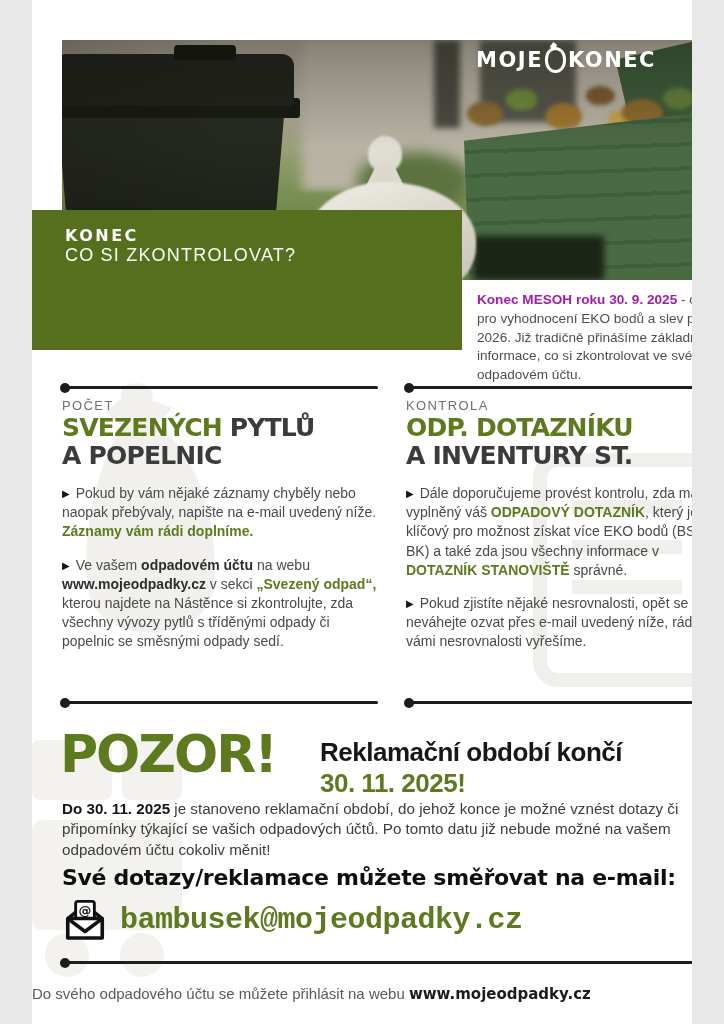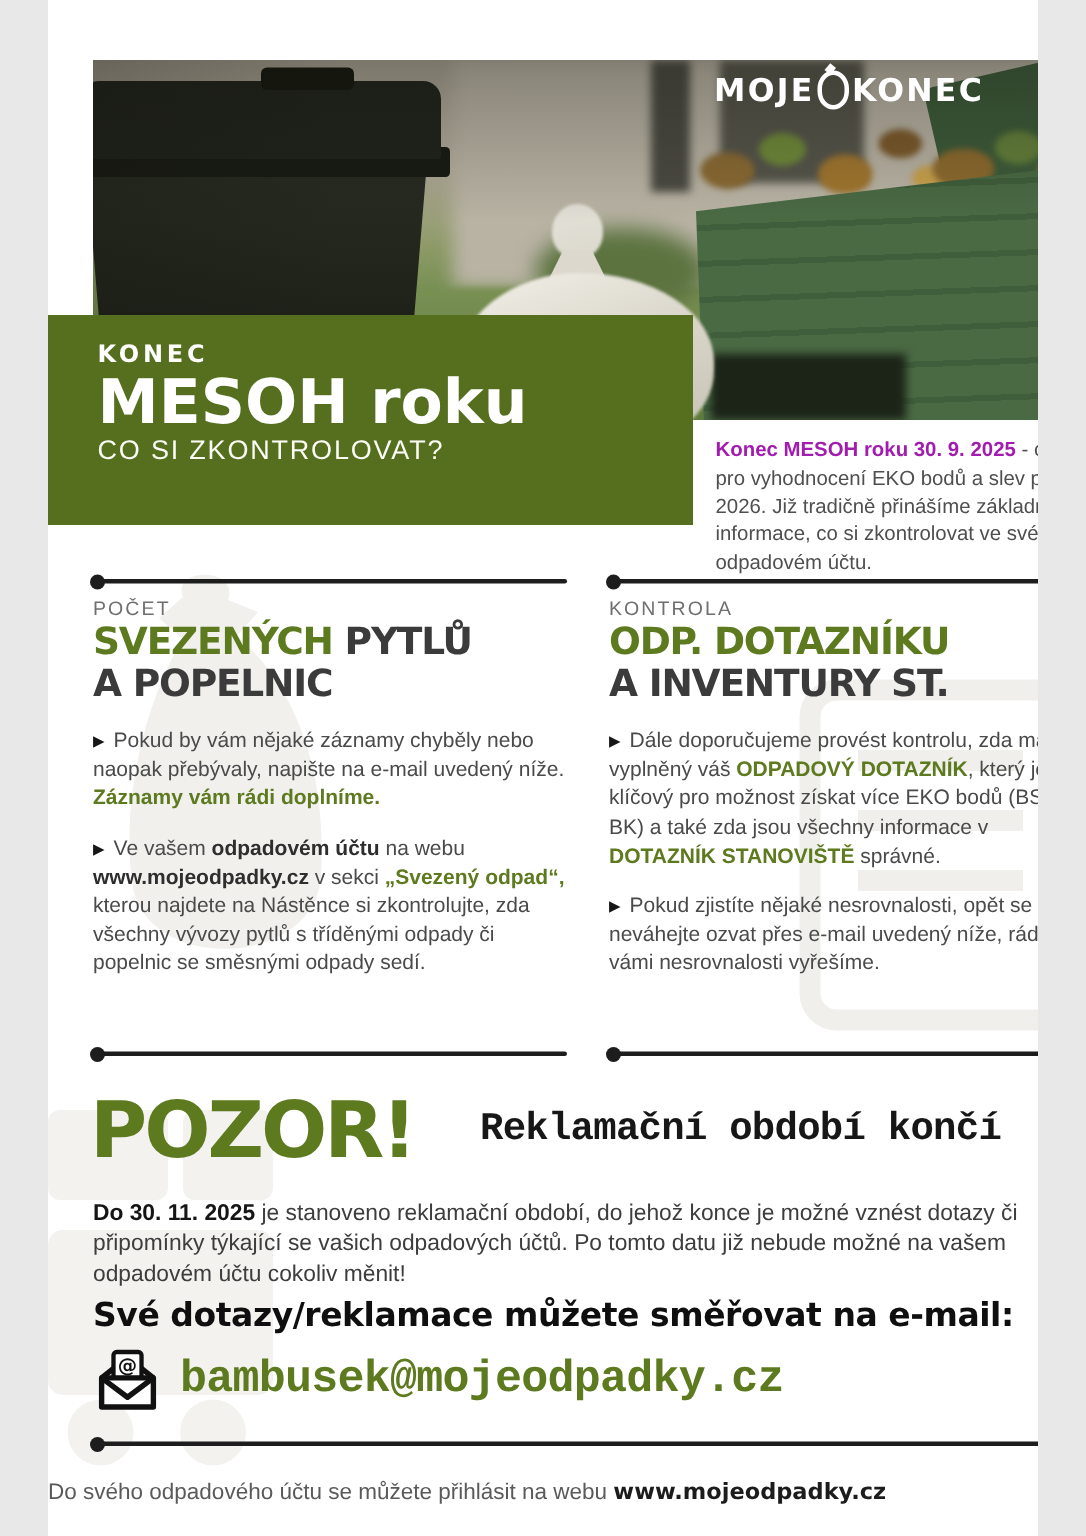--- a/index.html
+++ b/index.html
@@ -95,21 +95,21 @@
          color:var(--heading);letter-spacing:-0.8px;margin-top:1px;}
   .col-h .green{color:var(--accent);}
   .col p{margin:14px 0 0 0;font-size:14px;line-height:1.37;color:var(--body);}
   .col p b{color:#2e2e2e;}
   .gb{color:var(--accent);font-weight:bold;}
   .bullet{display:inline-block;font-size:10px;color:#161616;margin-right:6px;transform:translateY(-1px);}
 
   
   .pozor-title{position:absolute;left:28px;top:724px;z-index:2;font-family:"DejaVu Sans",sans-serif;
                font-size:52px;font-weight:800;color:var(--accent);letter-spacing:-2px;}
-  .pozor-right{position:absolute;left:288px;top:737px;z-index:2;font-family:Liberation Mono, monospace;
+  .pozor-right{position:absolute;left:288px;top:737px;z-index:2;font-family:Liberation Sans, sans-serif;
                font-weight:800;font-size:26px;line-height:1.18;letter-spacing:-0.5px;}
   .pozor-right .l1{color:#171717;}
   .pozor-right .l2{color:var(--accent);}
   .claim{position:absolute;left:30px;top:799px;width:668px;z-index:2;font-size:15.2px;line-height:1.34;color:#3d3d3d;}
   .claim b{color:#151515;}
 
   
   .contact-h{position:absolute;left:30px;top:865px;z-index:2;font-family:"DejaVu Sans",sans-serif;
              font-size:22px;font-weight:800;color:#0f0f0f;letter-spacing:-0.3px;}
   .email-row{position:absolute;left:30px;top:898px;z-index:2;display:flex;align-items:center;gap:12px;}
@@ -173,21 +173,20 @@
   </div>
 
   <div class="logo">
     <span>MOJE</span>
     <span class="logo-o"></span>
     <span>KONEC</span>
   </div>
 
   <div class="banner">
     <div class="banner-kicker">KONEC</div>
-    <div class="banner-title">MESOH roku</div>
     <div class="banner-sub">CO SI ZKONTROLOVAT?</div>
   </div>
 
   <div class="intro">
     <b>Konec MESOH roku 30. 9. 2025</b><span> - období pro vyhodnocení EKO bodů a slev pro rok 2026. Již tradičně přinášíme základní informace, co si zkontrolovat ve svém odpadovém účtu.</span>
   </div>
 
   <div class="rule rule-l-top"></div>
   <div class="rule rule-r-top"></div>
   <div class="rule rule-l-bot"></div>
@@ -218,20 +217,21 @@
       <span class="bullet">▶</span><span>Dále doporučujeme provést kontrolu, zda máte vyplněný váš </span><span class="gb">ODPADOVÝ DOTAZNÍK</span><span>, který je klíčový pro možnost získat více EKO bodů (BS a BK) a také zda jsou všechny informace v </span><span class="gb">DOTAZNÍK STANOVIŠTĚ</span><span> správné.</span>
     </p>
     <p>
       <span class="bullet">▶</span><span>Pokud zjistíte nějaké nesrovnalosti, opět se nám neváhejte ozvat přes e-mail uvedený níže, rádi s vámi nesrovnalosti vyřešíme.</span>
     </p>
   </div>
 
   <div class="pozor-title">POZOR!</div>
   <div class="pozor-right">
     <div class="l1">Reklamační období končí</div>
+    <div class="l2">30. 11. 2025!</div>
   </div>
   <div class="claim">
     <b>Do 30. 11. 2025</b><span> je stanoveno reklamační období, do jehož konce je možné vznést dotazy či připomínky týkající se vašich odpadových účtů. Po tomto datu již nebude možné na vašem odpadovém účtu cokoliv měnit!</span>
   </div>
 
   <div class="contact-h">Své dotazy/reklamace můžete směřovat na e-mail:</div>
   <div class="email-row">
     <svg class="email-ic" viewBox="0 0 64 60">
       <polyline points="8,28 32,9 56,28" fill="none" stroke="#111" stroke-width="5" stroke-linejoin="round"></polyline>
       <rect x="19" y="4" width="26" height="26" rx="3" fill="#fff" stroke="#111" stroke-width="4"></rect>

